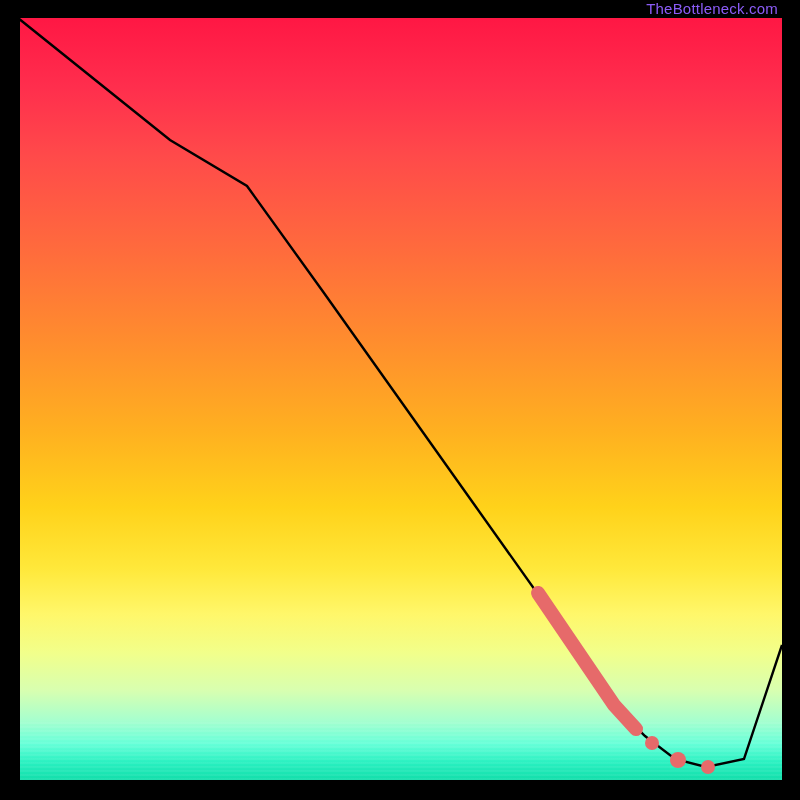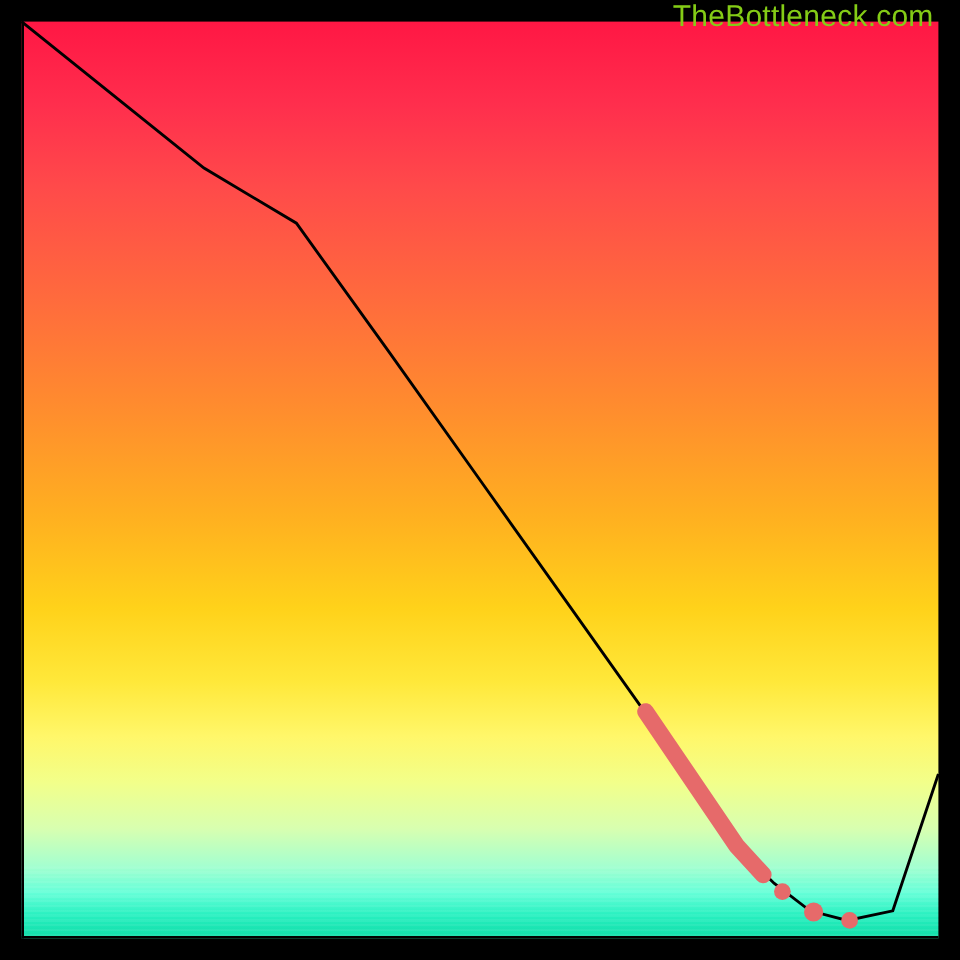--- a/index.html
+++ b/index.html
@@ -72,22 +72,22 @@
     left: 0;
     top: 0;
     width: 764px;
     height: 764px;
     overflow: visible;
   }
   .watermark {
     position: absolute;
     top: 0;
     right: 22px;
-    color: #84cc16;
-    font-size: 25px;
+    color: #8b5cf6;
+    font-size: 15px;
     letter-spacing: 0.2px;
     font-weight: 400;
     user-select: none;
   }
 </style>
 </head>
 <body>
 
 <div class="frame">
   <div class="plot-bg"></div>

